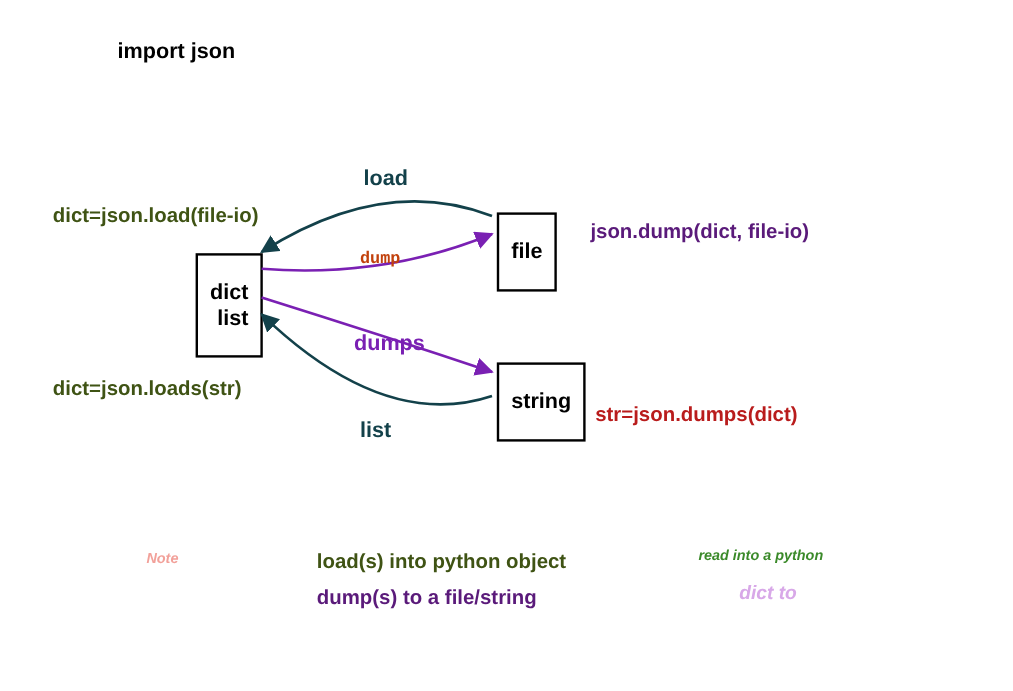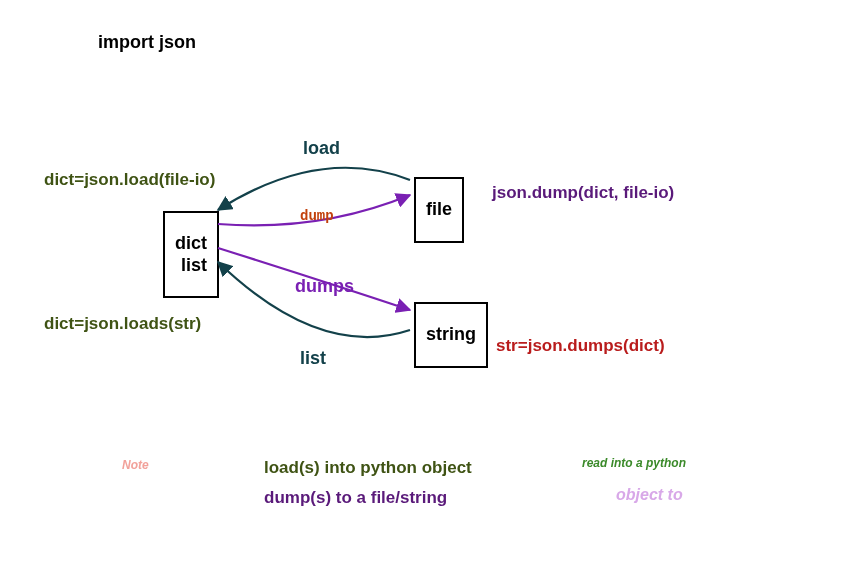--- a/index.html
+++ b/index.html
@@ -67,13 +67,13 @@
 
 <div class="label" style="left:44px; top:170px; font-size:17px; color:#3f5314;">dict=json.load(file-io)</div>
 <div class="label" style="left:44px; top:314px; font-size:17px; color:#3f5314;text-align:center;">dict=json.loads(str)</div>
 <div class="label" style="left:492px; top:183px; font-size:17px; color:#5a1a7a;">json.dump(dict, file-io)</div>
 <div class="label" style="left:496px; top:308px; font-size:17px; color:#b91c1c;margin-top:28px;">str=json.dumps(dict)</div>
 
 <div class="label" style="left:122px; top:458px; font-size:12px; font-style:italic; color:#f2a19a;">Note</div>
 <div class="label" style="left:264px; top:458px; font-size:17px; color:#3f5314;">load(s) into python object</div>
 <div class="label" style="left:264px; top:488px; font-size:17px; color:#5a1a7a;">dump(s) to a file/string</div>
 <div class="label" style="left:582px; top:456px; font-size:12px; font-style:italic; color:#3b8a2a;">read into a python</div>
-<div class="label" style="left:616px; top:486px; font-size:16px; font-style:italic; color:#d8a8e8;">object to</div>
+<div class="label" style="left:616px; top:486px; font-size:16px; font-style:italic; color:#d8a8e8;">dict to</div>
 
 </body></html>

